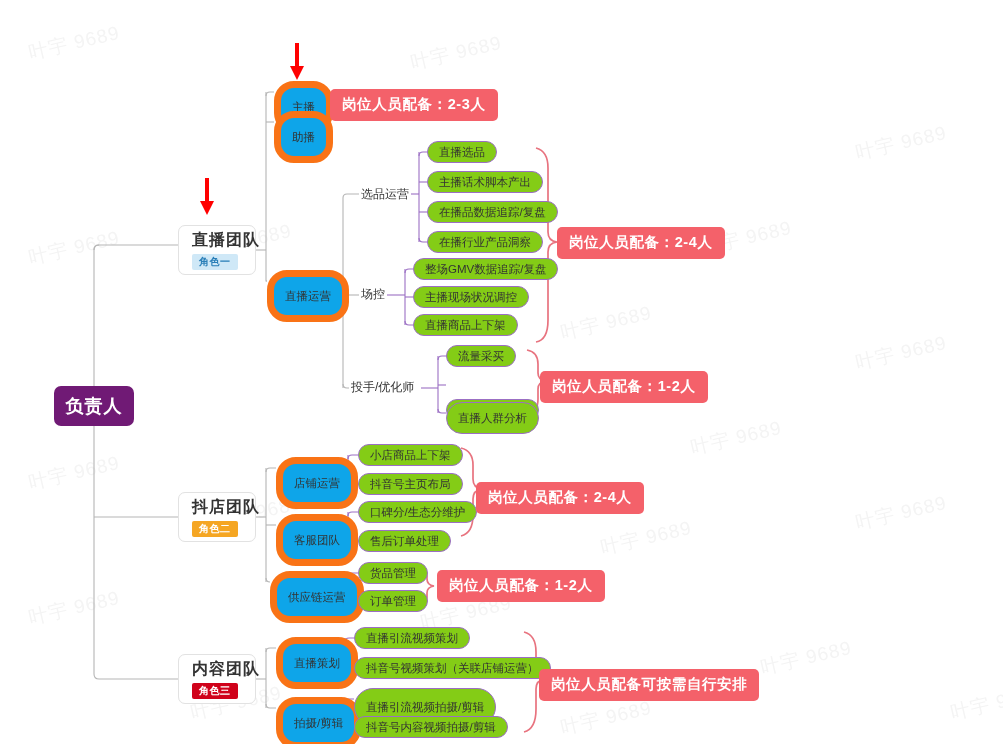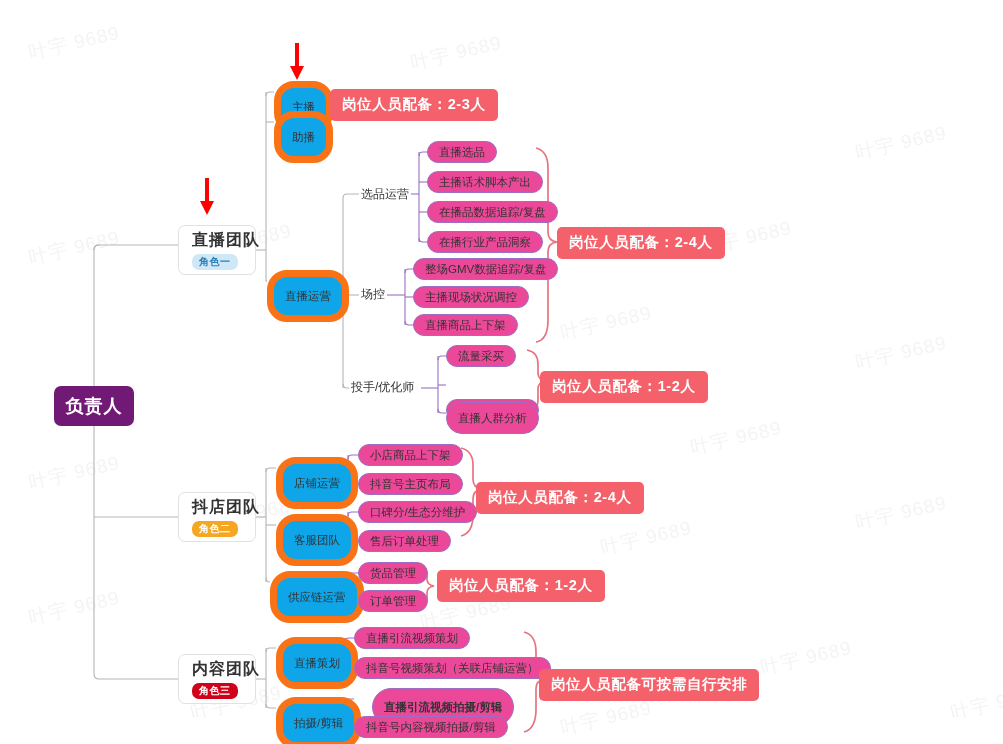--- a/index.html
+++ b/index.html
@@ -62,40 +62,40 @@
     font-weight: bold;
     color: #333333;
     letter-spacing: 1px;
     line-height: 20px;
   }
   .team-badge {
     margin-top: 4px;
     font-size: 10px;
     line-height: 13px;
     padding: 1px 7px 2px 7px;
-    border-radius: 7px;
+    border-radius: 2px;
     font-weight: bold;
     letter-spacing: 0.5px;
   }
   .badge-blue  { background: #cfe8f7; color: #2a7fb8; }
   .badge-orange{ background: #f5a623; color: #ffffff; }
   .badge-red   { background: #d0021b; color: #ffffff; }
 
   .pill-blue {
     border: 7px solid #f97316;
     background: #0ea5e9;
     border-radius: 20px;
     font-size: 11.5px;
     color: #333333;
     padding: 19px 11px;
     line-height: 14px;
   }
   .pill-purple {
     border: 1px solid #9b6fc4;
-    background: #ec4899;
+    background: #84cc16;
     border-radius: 20px;
     font-size: 11.5px;
     color: #333333;
     padding: 3px 11px;
     line-height: 14px;
   }
   .plain-node {
     font-size: 12px;
     color: #333333;
     background: transparent;
@@ -330,21 +330,21 @@
       <div class="node pill-purple" style="left: 358px; top: 444px; height: 22px;">小店商品上下架</div>
       <div class="node pill-purple" style="left: 358px; top: 473px; height: 22px;">抖音号主页布局</div>
       <div class="node pill-purple" style="left: 358px; top: 501px; height: 22px;">口碑分/生态分维护</div>
       <div class="node pill-purple" style="left: 358px; top: 530px; height: 22px;">售后订单处理</div>
       <div class="node pill-purple" style="left: 358px; top: 562px; height: 22px;">货品管理</div>
       <div class="node pill-purple" style="left: 358px; top: 590px; height: 22px;">订单管理</div>
       <div class="node pill-blue" style="left: 276px; top: 637px; height: 22px;">直播策划</div>
       <div class="node pill-blue" style="left: 276px; top: 697px; height: 22px;">拍摄/剪辑</div>
       <div class="node pill-purple" style="left: 354px; top: 627px; height: 22px;">直播引流视频策划</div>
       <div class="node pill-purple" style="left: 354px; top: 657px; height: 22px;">抖音号视频策划（关联店铺运营）</div>
-      <div class="node pill-purple" style="left: 372px; top: 688px; height: 38px; font-weight: bold;">直播引流视频拍摄/剪辑</div>
+      <div class="node pill-purple" style="left: 354px; top: 688px; height: 38px;">直播引流视频拍摄/剪辑</div>
       <div class="node pill-purple" style="left: 354px; top: 716px; height: 22px;">抖音号内容视频拍摄/剪辑</div>
     </div>
 
   <div id="tags-host">
       <div class="tag-red" style="left: 330px; top: 89px; background: rgb(244, 97, 106);">岗位人员配备：2-3人</div>
       <div class="tag-red" style="left: 557px; top: 227px; background: rgb(244, 97, 106);">岗位人员配备：2-4人</div>
       <div class="tag-red" style="left: 540px; top: 371px; background: rgb(244, 97, 106);">岗位人员配备：1-2人</div>
       <div class="tag-red" style="left: 476px; top: 482px; background: rgb(244, 97, 106);">岗位人员配备：2-4人</div>
       <div class="tag-red" style="left: 437px; top: 570px; background: rgb(244, 97, 106);">岗位人员配备：1-2人</div>
       <div class="tag-red" style="left: 539px; top: 669px; background: rgb(244, 97, 106);">岗位人员配备可按需自行安排</div>

